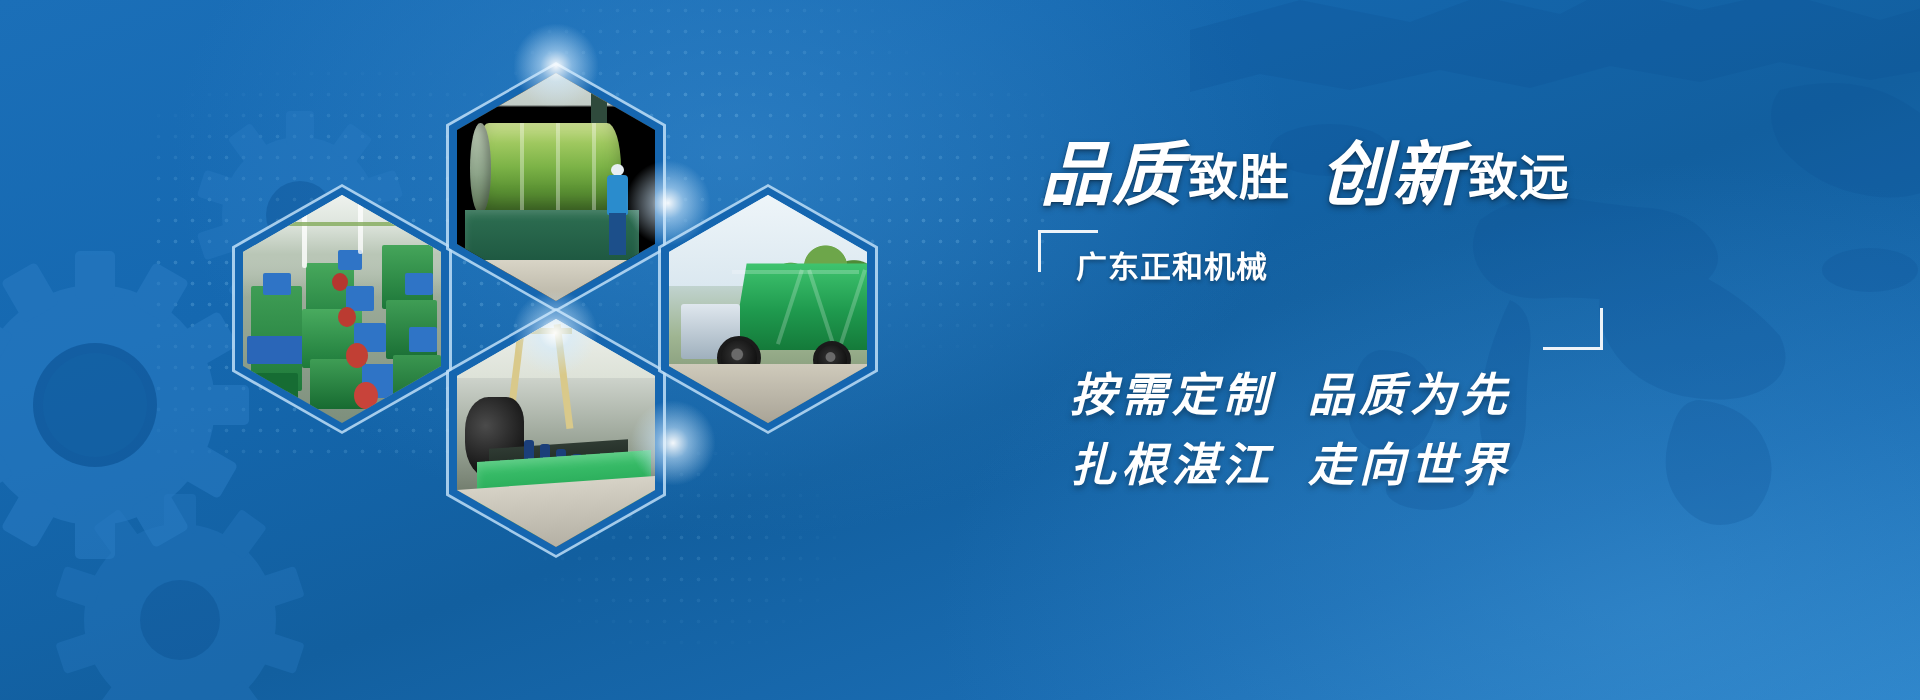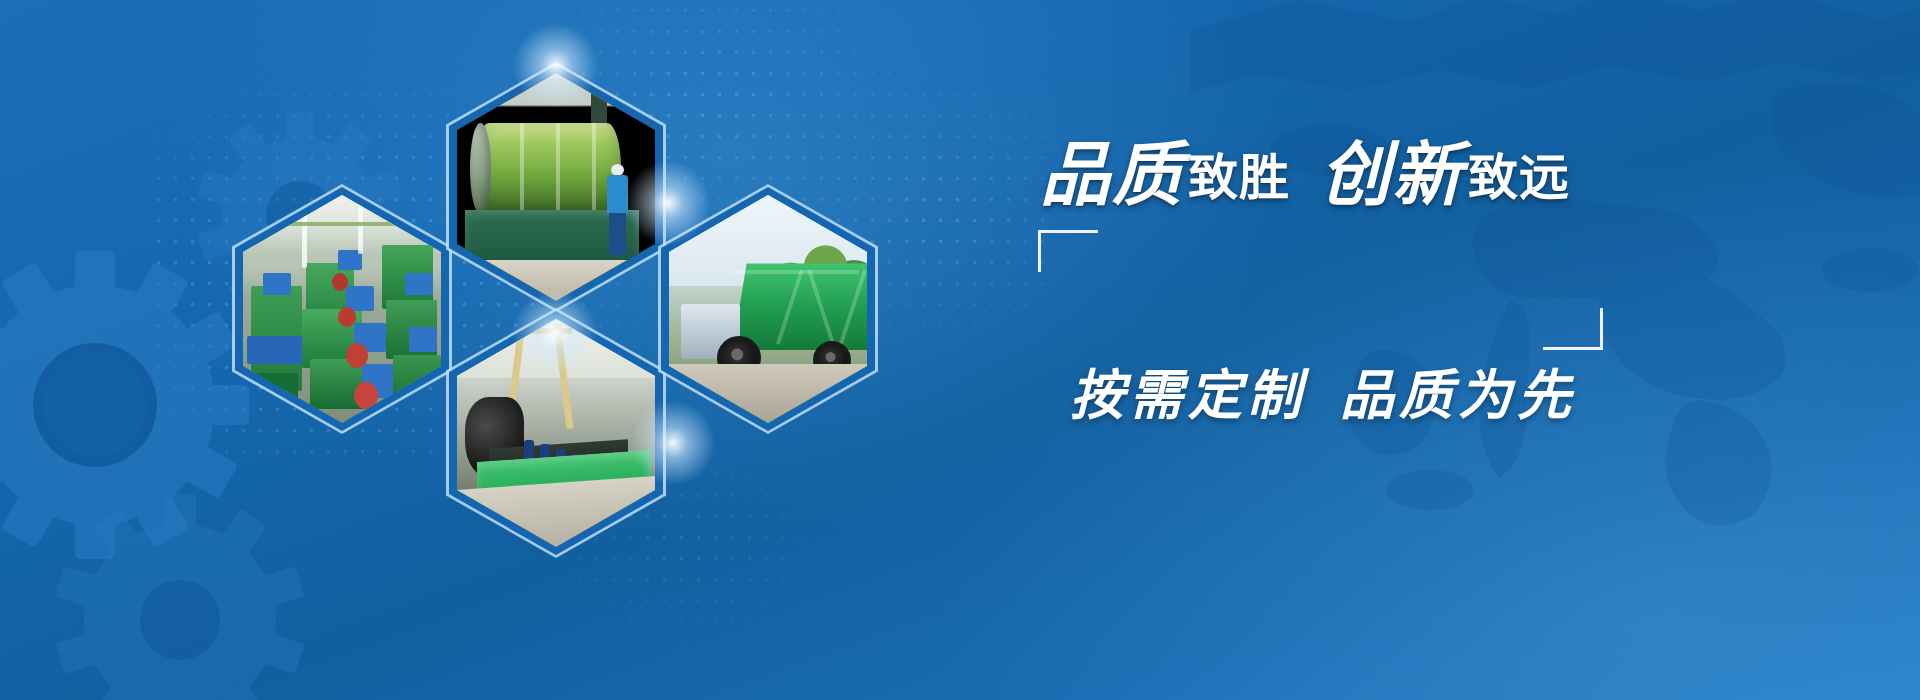--- a/index.html
+++ b/index.html
@@ -218,21 +218,21 @@
     white-space:nowrap;
     text-shadow:0 2px 4px rgba(0,0,0,.32);
   }
 
   .slogans{ position:absolute; left:40px; top:360px; }
   .slogan{
     color:#ffffff;
     font-family:"DejaVu Serif","Liberation Serif",serif;
     font-style:italic;
     font-weight:700;
-    font-size:54px;
+    font-size:46px;
     line-height:70px;
     letter-spacing:5px;
     white-space:nowrap;
     text-shadow:0 3px 6px rgba(0,0,0,.35);
     text-align:right;
   }
   .slogan .sp{ display:inline-block; width:34px; }
 </style>
 </head>
 <body>
@@ -486,23 +486,27 @@
   <div class="copy">
 
     <div class="headline">
       <span class="big">品质</span><span class="small">致胜</span><span class="gap"></span><span class="big">创新</span><span class="small">致远</span>
     </div>
 
     <div class="bracketbox">
       <span class="br tl"></span>
       <span class="br br2"></span>
       <div class="sub">
+        <div>广东正和机械</div>
       </div>
     </div>
 
     <div class="slogans">
       <div class="slogan">
         <span>按需定制</span><span class="sp"></span><span>品质为先</span>
       </div>
+      <div class="slogan">
+        <span>扎根湛江</span><span class="sp"></span><span>走向世界</span>
+      </div>
     </div>
 
   </div>
 </div>
 
 </body></html>

